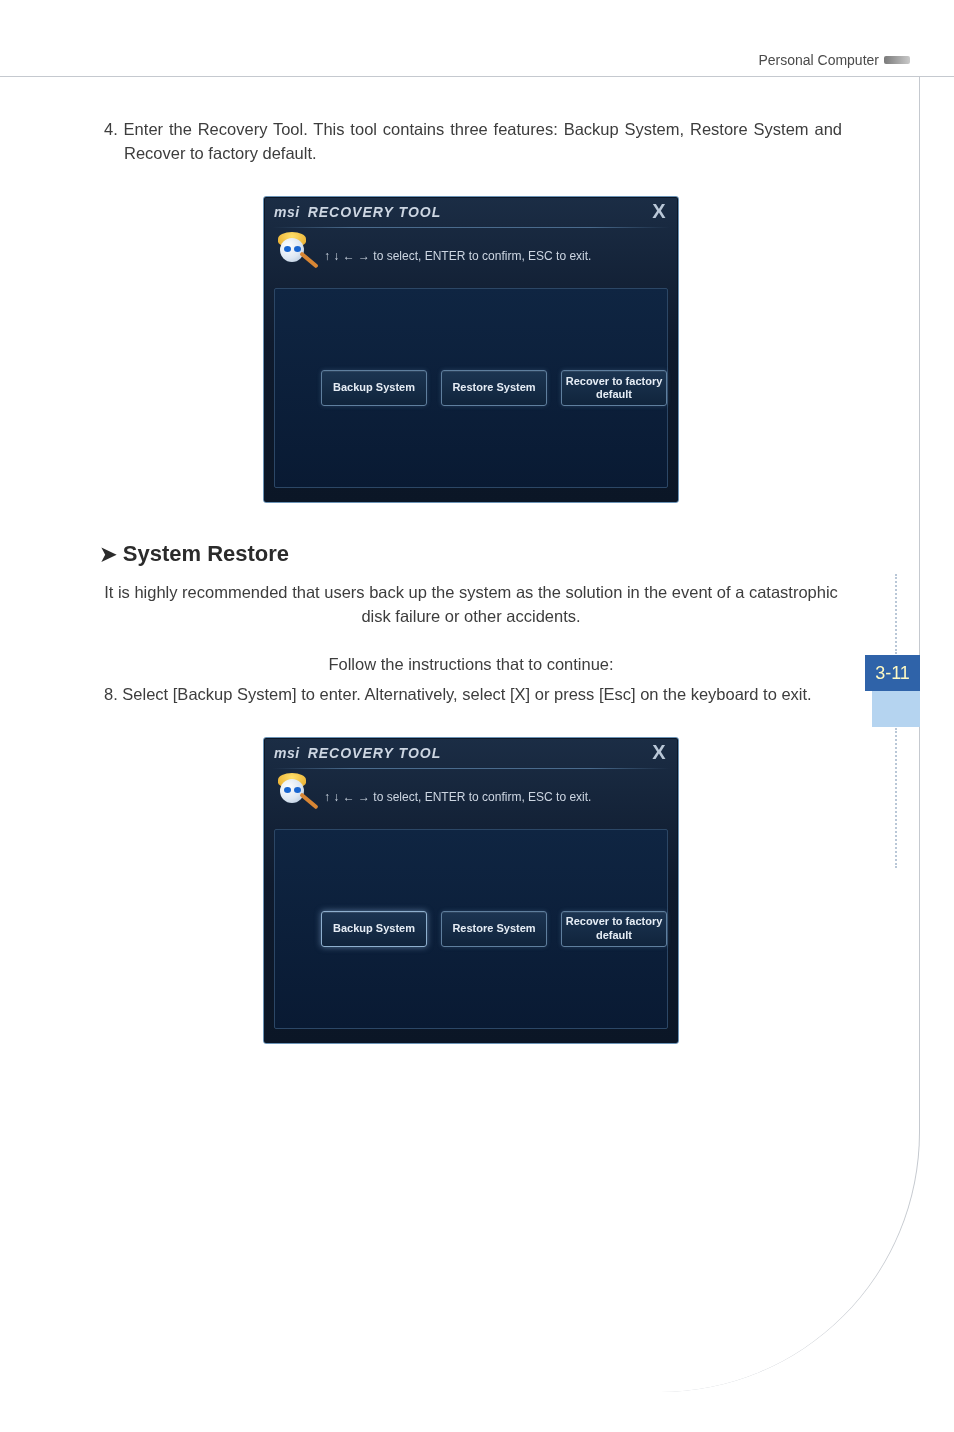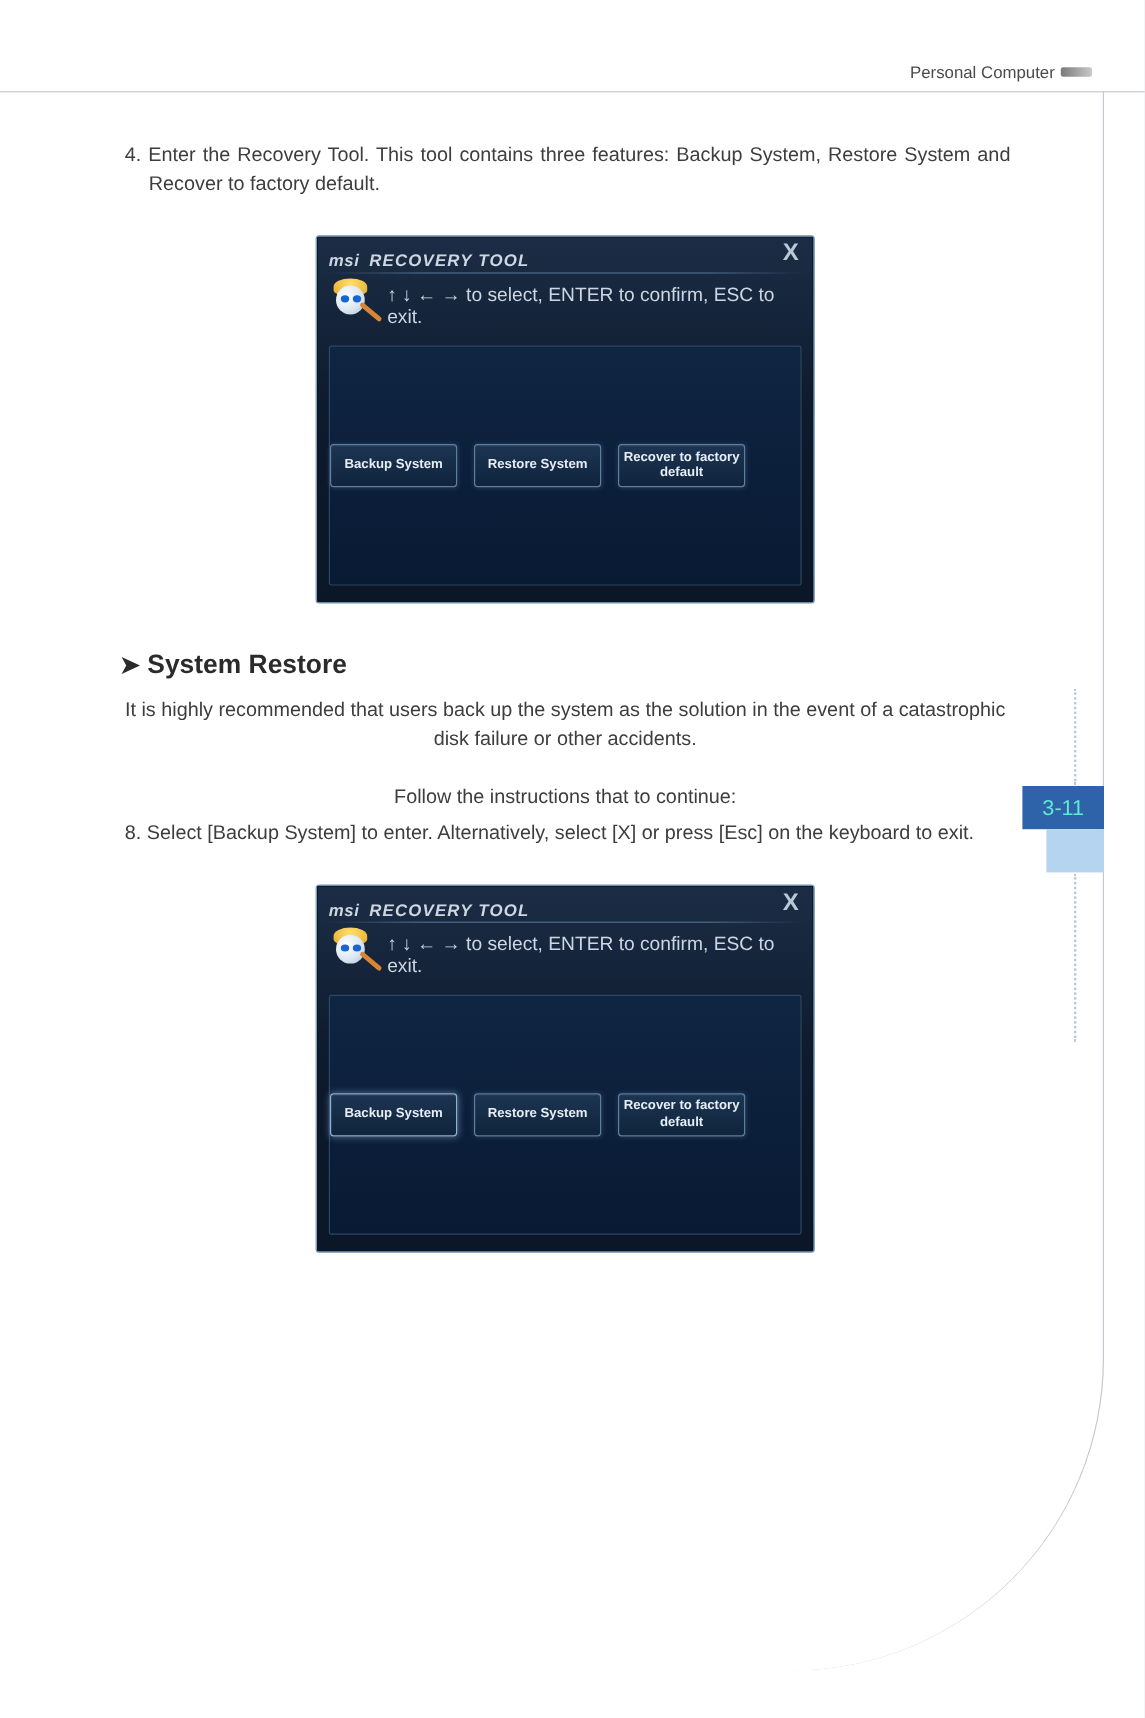--- a/index.html
+++ b/index.html
@@ -64,21 +64,21 @@
     width: 416px;
     margin: 30px auto 38px auto;
     background: linear-gradient(180deg,#1b2d45 0%, #0e1a2d 48%, #0b1626 100%);
     border: 1px solid #6b93b6;
     border-radius: 3px;
     padding-bottom: 14px;
     box-shadow: 0 0 0 1px #0b1626 inset;
   }
   .rt-title-row {
     display: flex;
-    align-items: flex-end;
+    align-items: flex-start;
     padding: 7px 10px 0 10px;
     position: relative;
     height: 28px;
   }
   .rt-brand {
     font-style: italic;
     font-weight: bold;
     font-size: 14px;
     color: #cdd6e2;
     letter-spacing: 0.5px;
@@ -146,32 +146,32 @@
   }
   .rt-mascot .wrench {
     position: absolute;
     left: 24px; top: 24px;
     width: 22px; height: 4px;
     background: #d88634;
     transform: rotate(40deg);
     border-radius: 2px;
   }
   .rt-instr {
-    font-size: 16px;
+    font-size: 12px;
     color: #cdd6e2;
   }
   .rt-panel {
     margin: 6px 10px 0 10px;
     height: 200px;
     background: linear-gradient(180deg,#0f2542 0%, #091a33 100%);
     border: 1px solid #2c4766;
     border-radius: 2px;
     display: flex;
     align-items: center;
-    justify-content: flex-start;
+    justify-content: flex-end;
     gap: 14px;
   }
   .rt-btn {
     width: 106px;
     height: 36px;
     border: 1px solid #5f7f9e;
     border-radius: 3px;
     background: linear-gradient(180deg,#1c3552 0%, #10243c 100%);
     color: #e6edf5;
     font-size: 11px;
@@ -197,24 +197,24 @@
   }
   .section-head .chevron {
     font-size: 20px;
     margin-right: 6px;
   }
   .gap-24 { height: 24px; }
   .page-num-tab {
     position: absolute;
     top: 655px;
     right: 34px;
-    width: 68px;
+    width: 55px;
     height: 36px;
     background: #2f63a9;
-    color: #5eead4;
+    color: #fef9c3;
     font-size: 18px;
     display: flex;
     align-items: center;
     justify-content: center;
   }
   .page-num-tab-below {
     position: absolute;
     top: 691px;
     right: 34px;
     width: 48px;

